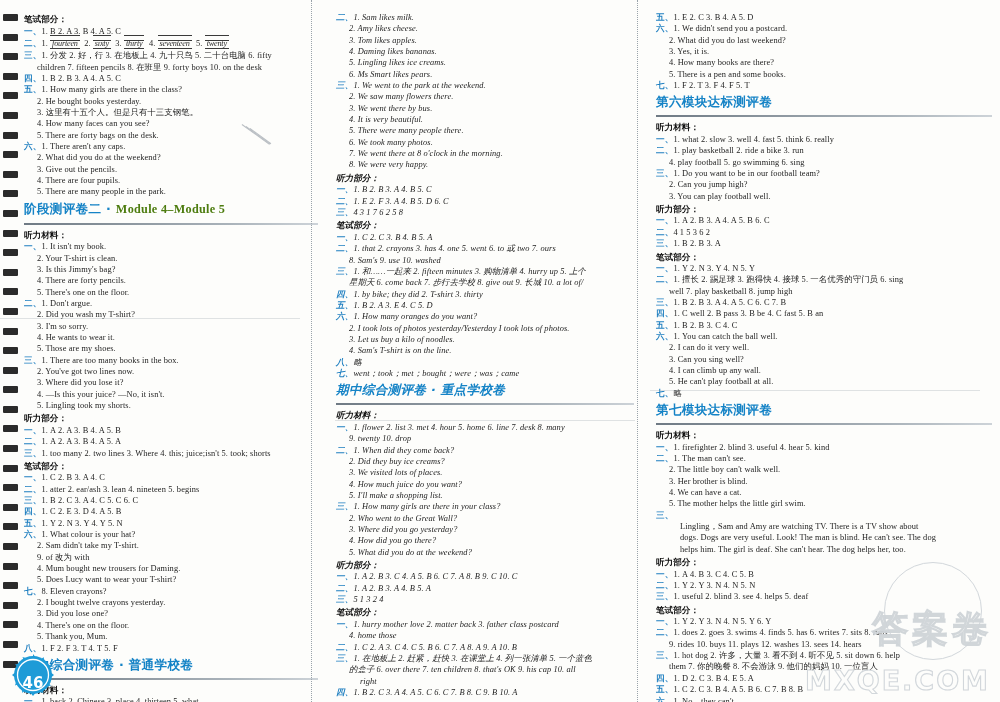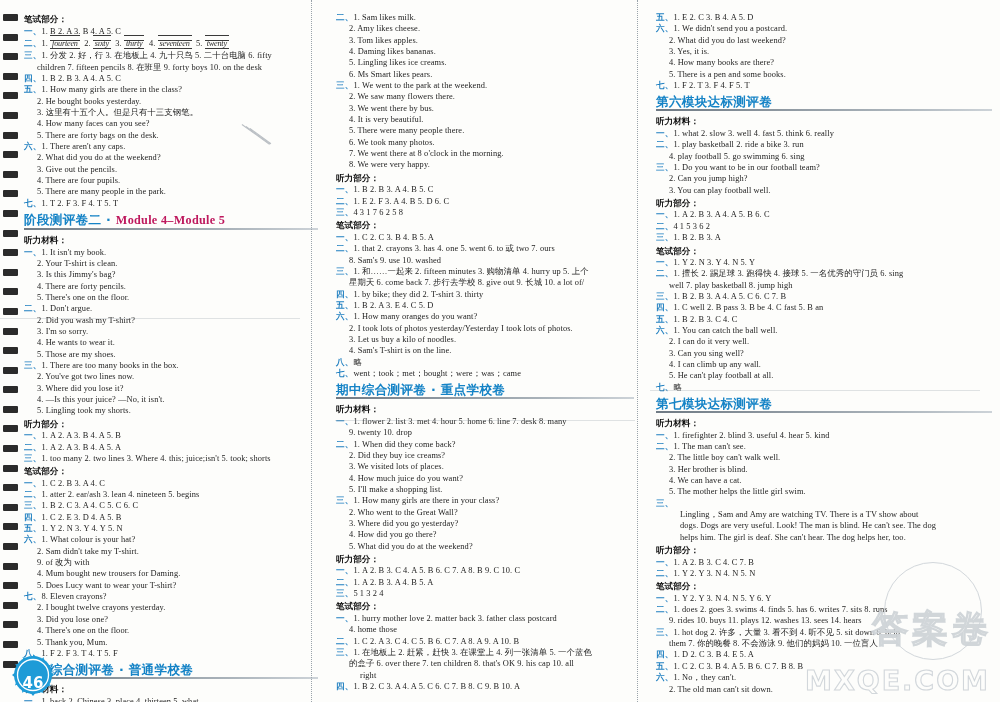--- a/index.html
+++ b/index.html
@@ -15,43 +15,43 @@
   #page{position:absolute;inset:0;}
 
   
   .bindmarks{position:absolute;left:3px;top:14px;width:16px;height:660px;}
   .bindmarks i{display:block;width:15px;height:7px;background:#2b2b2b;margin-bottom:12.6px;border-radius:1px;}
 
   
   .cols{position:absolute;left:24px;top:12px;width:968px;height:688px;display:flex;}
   .col{position:relative;box-sizing:border-box;}
   .col.c1{width:302px;padding-right:8px;}
-  .col.c2{width:318px;padding:0 10px;}
+  .col.c2{width:318px;padding:0 10px;font-style:italic;}
   .col.c3{width:348px;padding-left:12px;}
   .vrule{position:absolute;top:0;bottom:0;width:0;border-left:1px dotted #9aa3aa;}
   .vrule.v1{left:311px;}
   .vrule.v2{left:637px;}
 
   
   .ans{font-size:8.4px;line-height:11.35px;letter-spacing:.1px;color:#1c1c1c;}
   .ans .num{color:#1f7fc0;font-weight:700;font-family:"DejaVu Sans",sans-serif;font-size:8.6px;}
   .row{white-space:nowrap;overflow:visible;}
   .sub{padding-left:13px;}
   .sub2{padding-left:24px;}
 
   .hdr-cn{font-family:"DejaVu Sans",sans-serif;font-weight:700;font-size:8.6px;color:#111;line-height:12.5px;margin-top:1px;}
 
   
   .paper-title{
-    position:relative;margin:3px 0 4px 0;padding-bottom:2px;
+    position:relative;margin:3px 0 4px 0;padding-bottom:8px;
     font-family:"DejaVu Sans",sans-serif;font-weight:700;
     font-size:12.6px;color:#1583c6;letter-spacing:.3px;line-height:15px;
     white-space:nowrap;
   }
-  .paper-title .mod{font-family:"Liberation Serif",serif;font-weight:700;font-size:12.2px;color:#be185d;}
+  .paper-title .mod{font-family:"Liberation Serif",serif;font-weight:700;font-size:12.2px;color:#4d7c0f;}
   .paper-title::after{
     content:"";position:absolute;left:0;right:0;bottom:0;height:2px;
     background:linear-gradient(to right,#6f7a84,#aab3ba 70%,#cdd3d8);
   }
 
   
   .hw{display:inline-block;position:relative;padding:1px 1px 1px 1px;margin:0 1px;}
   .hw span{font-family:"Liberation Serif",serif;font-size:8.2px;font-style:italic;letter-spacing:-.2px;color:#2a2a2a;}
   .hw::before{content:"";position:absolute;left:-1px;right:-1px;top:-1.5px;border-top:.7px solid #3a3a3a;border-bottom:.7px solid #3a3a3a;height:3.2px;}
   .hw::after{content:"";position:absolute;left:-1px;right:-1px;bottom:1.4px;border-top:.7px solid #3a3a3a;}
@@ -131,21 +131,20 @@
         <div class="ans row"><span class="num">五、</span><span>1. How many girls are there in the class?</span></div>
         <div class="ans row sub"><span>2. He bought books yesterday.</span></div>
         <div class="ans row sub"><span>3. 这里有十五个人。但是只有十三支钢笔。</span></div>
         <div class="ans row sub"><span>4. How many faces can you see?</span></div>
         <div class="ans row sub"><span>5. There are forty bags on the desk.</span></div>
         <div class="ans row"><span class="num">六、</span><span>1. There aren't any caps.</span></div>
         <div class="ans row sub"><span>2. What did you do at the weekend?</span></div>
         <div class="ans row sub"><span>3. Give out the pencils.</span></div>
         <div class="ans row sub"><span>4. There are four pupils.</span></div>
         <div class="ans row sub"><span>5. There are many people in the park.</span></div>
-        <div class="ans row"><span class="num">七、</span><span>1. T   2. F   3. F   4. T   5. T</span></div>
         <div class="paper-title"><span>阶段测评卷二</span><span> · </span><span class="mod">Module 4–Module 5</span></div>
         <div class="hdr-cn">听力材料：</div>
         <div class="ans row"><span class="num">一、</span><span>1. It isn't my book.</span></div>
         <div class="ans row sub"><span>2. Your T-shirt is clean.</span></div>
         <div class="ans row sub"><span>3. Is this Jimmy's bag?</span></div>
         <div class="ans row sub"><span>4. There are forty pencils.</span></div>
         <div class="ans row sub"><span>5. There's one on the floor.</span></div>
         <div class="ans row"><span class="num">二、</span><span>1. Don't argue.</span></div>
         <div class="ans row sub"><span>2. Did you wash my T-shirt?</span></div>
         <div class="ans row sub"><span>3. I'm so sorry.</span></div>
@@ -280,22 +279,23 @@
         <div class="ans row"><span class="num">二、</span><span>1. The man can't see.</span></div>
         <div class="ans row sub"><span>2. The little boy can't walk well.</span></div>
         <div class="ans row sub"><span>3. Her brother is blind.</span></div>
         <div class="ans row sub"><span>4. We can have a cat.</span></div>
         <div class="ans row sub"><span>5. The mother helps the little girl swim.</span></div>
         <div class="ans row"><span class="num">三、</span><span></span></div>
         <div class="ans row sub2"><span>Lingling，Sam and Amy are watching TV. There is a TV show about</span></div>
         <div class="ans row sub2"><span>dogs. Dogs are very useful. Look! The man is blind. He can't see. The dog</span></div>
         <div class="ans row sub2"><span>helps him. The girl is deaf. She can't hear. The dog helps her, too.</span></div>
         <div class="hdr-cn">听力部分：</div>
-        <div class="ans row"><span class="num">一、</span><span>1. A   2. B   3. C   4. C   7. B</span></div>
+        <div class="ans row"><span class="num">一、</span><span>1. A   4. B   3. C   4. C   5. B</span></div>
         <div class="ans row"><span class="num">二、</span><span>1. Y   2. Y   3. N   4. N   5. N</span></div>
+        <div class="ans row"><span class="num">三、</span><span>1. useful   2. blind   3. see   4. helps   5. deaf</span></div>
         <div class="hdr-cn">笔试部分：</div>
         <div class="ans row"><span class="num">一、</span><span>1. Y   2. Y   3. N   4. N   5. Y   6. Y</span></div>
         <div class="ans row"><span class="num">二、</span><span>1. does   2. goes   3. swims   4. finds   5. has   6. writes   7. sits   8. runs</span></div>
         <div class="ans row sub"><span>9. rides   10. buys   11. plays   12. washes   13. sees   14. hears</span></div>
         <div class="ans row"><span class="num">三、</span><span>1. hot dog   2. 许多，大量   3. 看不到   4. 听不见   5. sit down   6. help</span></div>
         <div class="ans row sub"><span>them   7. 你的晚餐   8. 不会游泳   9. 他们的妈妈   10. 一位盲人</span></div>
         <div class="ans row"><span class="num">四、</span><span>1. D   2. C   3. B   4. E   5. A</span></div>
         <div class="ans row"><span class="num">五、</span><span>1. C   2. C   3. B   4. A   5. B   6. C   7. B   8. B</span></div>
         <div class="ans row"><span class="num">六、</span><span>1. No，they can't.</span></div>
         <div class="ans row sub"><span>2. The old man can't sit down.</span></div>

